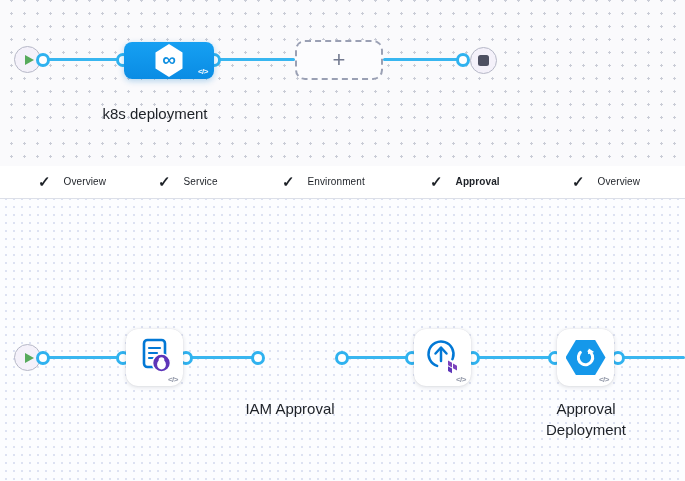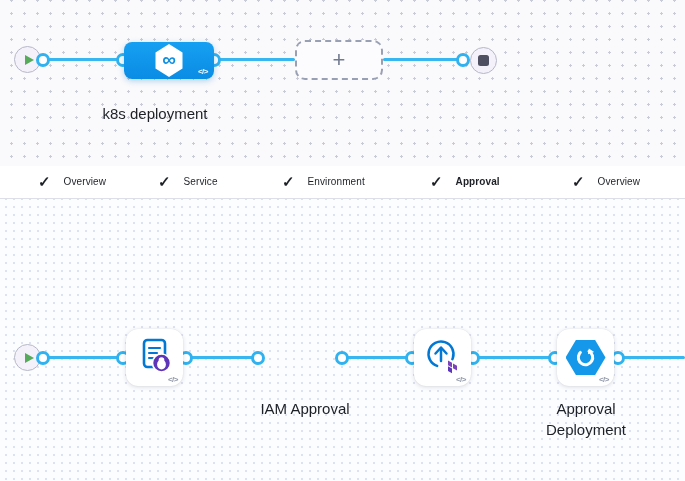--- a/index.html
+++ b/index.html
@@ -173,16 +173,16 @@
     <div class="step-card" style="left:557px;top:130px;">
       <span class="rollout-hex">
         <svg width="23" height="23" viewBox="0 0 24 24">
           <circle cx="12" cy="12" r="7.5" fill="none" stroke="#fff" stroke-width="3.2" stroke-linecap="round" stroke-dasharray="37 11" transform="rotate(-60 12 12)"></circle>
           <path d="M15.5 2.5 L21 6.2 L14.5 8.5 Z" fill="#fff"></path>
         </svg>
       </span>
       <span class="code-gray">&lt;/&gt;</span>
     </div>
 
-    <div class="node-label" style="left:240px;top:199px;width:130px;">IAM Approval</div>
+    <div class="node-label" style="left:225px;top:199px;width:130px;">IAM Approval</div>
     <div class="node-label" style="left:521px;top:199px;width:130px;">Approval Deployment</div>
   </section>
 </div>
 
 </body></html>

